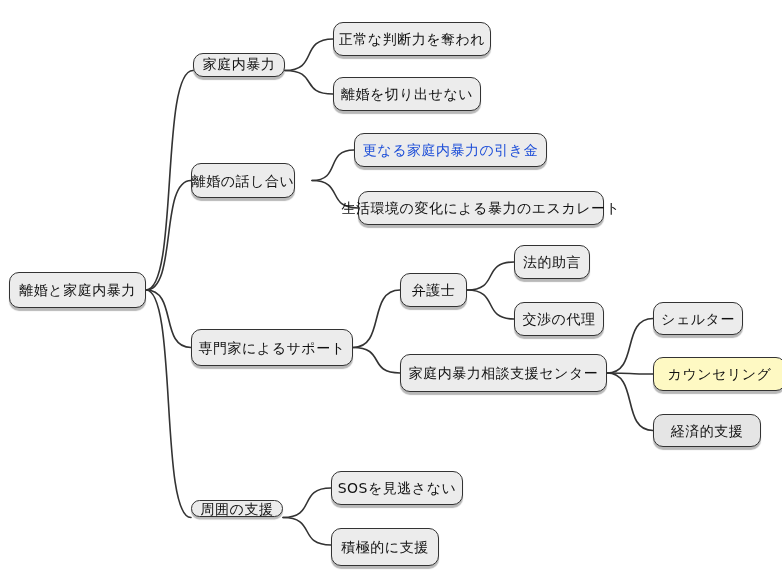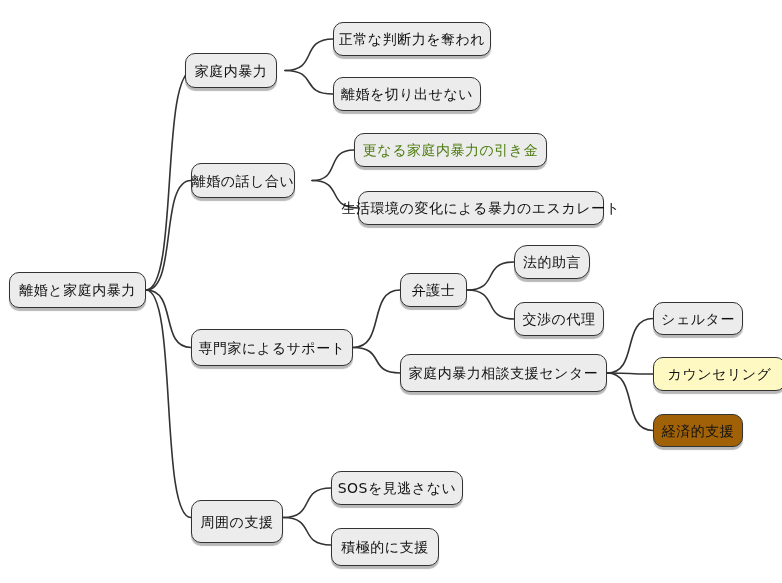--- a/index.html
+++ b/index.html
@@ -63,31 +63,31 @@
       <path d="M 353 347.5 C 385.9 347.5, 367.1 373, 400 373" fill="none" stroke="#333333" stroke-width="1.6" stroke-linecap="round"></path>
       <path d="M 607 373 C 639.2 373, 620.8 318.5, 653 318.5" fill="none" stroke="#333333" stroke-width="1.6" stroke-linecap="round"></path>
       <path d="M 607 373 C 639.2 373, 620.8 374, 653 374" fill="none" stroke="#333333" stroke-width="1.6" stroke-linecap="round"></path>
       <path d="M 607 373 C 639.2 373, 620.8 430.5, 653 430.5" fill="none" stroke="#333333" stroke-width="1.6" stroke-linecap="round"></path>
       <path d="M 146 290 C 177.5 290, 159.5 517.5, 191 517.5" fill="none" stroke="#333333" stroke-width="1.6" stroke-linecap="round"></path>
       <path d="M 283 517.5 C 316.6 517.5, 297.4 488, 331 488" fill="none" stroke="#333333" stroke-width="1.6" stroke-linecap="round"></path>
       <path d="M 283 517.5 C 316.6 517.5, 297.4 545, 331 545" fill="none" stroke="#333333" stroke-width="1.6" stroke-linecap="round"></path>
     </svg>
   <div id="nodes">
       <div class="node" style="left: 9px; top: 272px; width: 137px; height: 36px; background: rgb(236, 236, 236); border-color: rgb(51, 51, 51); color: rgb(17, 17, 17);">離婚と家庭内暴力</div>
-      <div class="node" style="left: 185px; top: 53px; width: 92px; height: 35px; background: rgb(236, 236, 236); border-color: rgb(51, 51, 51); color: rgb(17, 17, 17);">家庭内暴力</div>
+      <div class="node" style="left: 193px; top: 53px; width: 92px; height: 24px; background: rgb(236, 236, 236); border-color: rgb(51, 51, 51); color: rgb(17, 17, 17); font-family: Liberation Mono, monospace;">家庭内暴力</div>
       <div class="node" style="left: 333px; top: 22px; width: 158px; height: 34px; background: rgb(236, 236, 236); border-color: rgb(51, 51, 51); color: rgb(17, 17, 17);">正常な判断力を奪われ</div>
       <div class="node" style="left: 333px; top: 77px; width: 148px; height: 34px; background: rgb(236, 236, 236); border-color: rgb(51, 51, 51); color: rgb(17, 17, 17);">離婚を切り出せない</div>
       <div class="node" style="left: 191px; top: 163px; width: 104px; height: 35px; background: rgb(236, 236, 236); border-color: rgb(51, 51, 51); color: rgb(17, 17, 17);">離婚の話し合い</div>
-      <div class="node" style="left: 354px; top: 133px; width: 193px; height: 34px; background: rgb(236, 236, 236); border-color: rgb(51, 51, 51); color: #4d7c0f;">更なる家庭内暴力の引き金</div>
+      <div class="node" style="left: 354px; top: 133px; width: 193px; height: 34px; background: rgb(236, 236, 236); border-color: rgb(51, 51, 51); color: #1d4ed8;">更なる家庭内暴力の引き金</div>
       <div class="node" style="left: 358px; top: 191px; width: 246px; height: 34px; background: rgb(236, 236, 236); border-color: rgb(51, 51, 51); color: rgb(17, 17, 17);">生活環境の変化による暴力のエスカレート</div>
       <div class="node" style="left: 191px; top: 329px; width: 162px; height: 37px; background: rgb(236, 236, 236); border-color: rgb(51, 51, 51); color: rgb(17, 17, 17);">専門家によるサポート</div>
       <div class="node" style="left: 400px; top: 273px; width: 67px; height: 34px; background: rgb(236, 236, 236); border-color: rgb(51, 51, 51); color: rgb(17, 17, 17);">弁護士</div>
-      <div class="node" style="left: 514px; top: 245px; width: 76px; height: 34px; background: rgb(236, 236, 236); border-color: rgb(51, 51, 51); color: rgb(17, 17, 17); border-radius: 13px;">法的助言</div>
+      <div class="node" style="left: 514px; top: 245px; width: 76px; height: 34px; background: rgb(236, 236, 236); border-color: rgb(51, 51, 51); color: rgb(17, 17, 17);">法的助言</div>
       <div class="node" style="left: 514px; top: 302px; width: 90px; height: 34px; background: rgb(236, 236, 236); border-color: rgb(51, 51, 51); color: rgb(17, 17, 17);">交渉の代理</div>
       <div class="node" style="left: 400px; top: 354px; width: 207px; height: 38px; background: rgb(236, 236, 236); border-color: rgb(51, 51, 51); color: rgb(17, 17, 17);">家庭内暴力相談支援センター</div>
       <div class="node" style="left: 653px; top: 302px; width: 90px; height: 33px; background: rgb(236, 236, 236); border-color: rgb(51, 51, 51); color: rgb(17, 17, 17);">シェルター</div>
       <div class="node" style="left: 653px; top: 357px; width: 133px; height: 34px; background: #fef9c3; border-color: rgb(51, 51, 51); color: rgb(17, 17, 17);">カウンセリング</div>
-      <div class="node" style="left: 653px; top: 414px; width: 90px; height: 33px; background: #a16207; border-color: rgb(51, 51, 51); color: rgb(17, 17, 17);">経済的支援</div>
-      <div class="node" style="left: 191px; top: 500px; width: 92px; height: 43px; background: rgb(236, 236, 236); border-color: rgb(51, 51, 51); color: rgb(17, 17, 17);">周囲の支援</div>
+      <div class="node" style="left: 653px; top: 414px; width: 108px; height: 33px; background: #e5e5e5; border-color: rgb(51, 51, 51); color: rgb(17, 17, 17);">経済的支援</div>
+      <div class="node" style="left: 191px; top: 500px; width: 92px; height: 17px; background: rgb(236, 236, 236); border-color: rgb(51, 51, 51); color: rgb(17, 17, 17);">周囲の支援</div>
       <div class="node" style="left: 331px; top: 471px; width: 132px; height: 34px; background: rgb(236, 236, 236); border-color: rgb(51, 51, 51); color: rgb(17, 17, 17);">SOSを見逃さない</div>
       <div class="node" style="left: 331px; top: 528px; width: 108px; height: 38px; background: rgb(236, 236, 236); border-color: rgb(51, 51, 51); color: rgb(17, 17, 17);">積極的に支援</div>
     </div>
 </div>
 
 </body></html>

